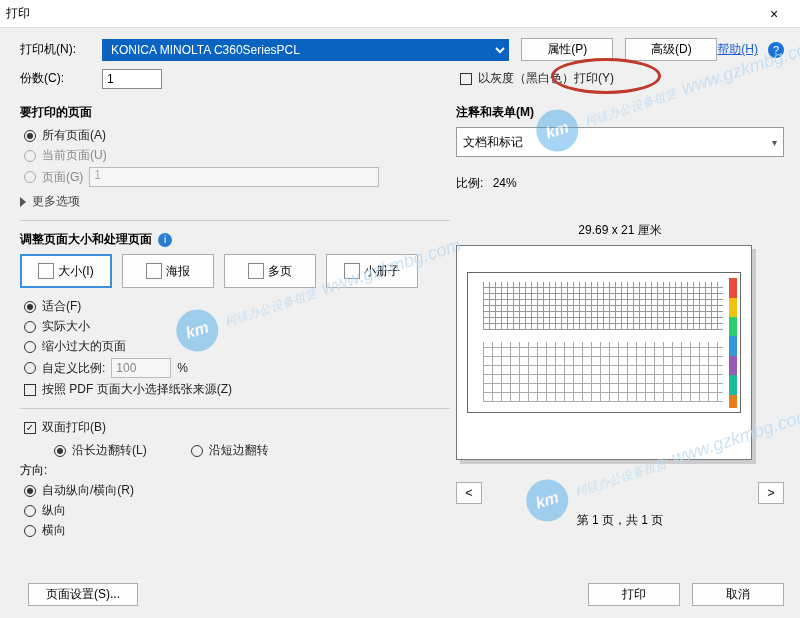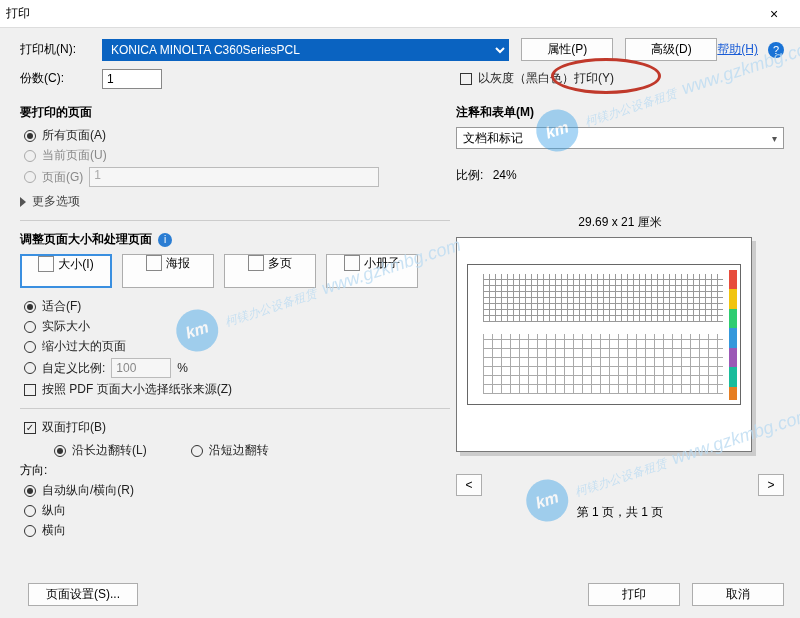--- a/index.html
+++ b/index.html
@@ -25,26 +25,26 @@
   .radio.disabled, .chk.disabled { color: #888; }
   .radioicon { width: 12px; height: 12px; border: 1px solid #333; border-radius: 50%; margin-right: 6px; display:inline-flex; align-items:center; justify-content:center;}
   .radio.disabled .radioicon { border-color:#aaa;}
   .radioicon .dot { width:6px; height:6px; border-radius:50%; background:#333;}
   .chkicon { width:12px; height:12px; border:1px solid #333; margin-right:6px; display:inline-flex; align-items:center; justify-content:center; font-size:10px;}
   .pageinput { width: 290px; height: 20px; border:1px solid #bbb; background:#f6f6f6; color:#aaa; margin-left:6px; padding:0 4px;}
   .expand { display:flex; align-items:center; color:#444; margin:6px 0 8px 0;}
   .triangle { display:inline-block; width:0; height:0; border-top:5px solid transparent; border-bottom:5px solid transparent; border-left:6px solid #555; margin-right:6px;}
   .info { width:14px; height:14px; border-radius:50%; background:#2a7dd3; color:#fff; display:inline-flex; align-items:center; justify-content:center; font-size:10px; margin-left:6px;}
   .tabs { display:flex; gap:10px; margin:6px 0 10px 0;}
-  .tab { width:92px; height:34px; border:1px solid #adadad; background:#fdfdfd; display:flex; justify-content:center; gap:4px;}
+  .tab { width:92px; height:34px; border:1px solid #adadad; background:#fdfdfd; display:flex; align-items:center; justify-content:center; gap:4px;}
   .tab.active { border:2px solid #3a8fe0;}
   .tabicon { width:16px; height:16px; border:1px solid #888; display:inline-block;}
   .pct { width:60px; height:20px; border:1px solid #bbb; background:#f6f6f6; color:#888; margin:0 6px; padding:0 4px; display:inline-flex; align-items:center;}
   hr.sep { border:none; border-top:1px solid #ccc; margin:10px 0;}
-  .combo { width:100%; height:22px; border:1px solid #999; background:#fff; display:flex; align-items:center; padding:0 6px; justify-content:space-between;}
+  .combo { width:100%; height:30px; border:1px solid #999; background:#fff; display:flex; align-items:center; padding:0 6px; justify-content:space-between;}
   .chev { font-size:10px; color:#555;}
   .preview-box { width:296px; height:215px; border:1px solid #777; background:#fff; margin-top:6px; box-shadow:4px 4px 0 #ccc; position:relative; overflow:hidden;}
   .preview-inner { position:absolute; inset:6px; }
   .bar { position:absolute; background:#666;}
   .navbar { display:flex; align-items:center; margin-top:22px;}
   .navbtn { width:26px; height:22px; border:1px solid #adadad; background:#fdfdfd; display:flex; align-items:center; justify-content:center;}
   .footer { position:absolute; left:16px; right:16px; bottom:12px; display:flex; align-items:center;}
   .footer .spacer { flex:1;}
   .wm { position:absolute; color:#bddcf2; font-size:24px; font-style:italic; transform:rotate(-18deg); pointer-events:none; white-space:nowrap; opacity:.8;}
   .wmcircle { width:42px; height:42px; border-radius:50%; background:#3aa1e8; color:#fff; display:inline-flex; align-items:center; justify-content:center; font-weight:bold; font-size:16px; margin-right:8px; opacity:.55;}

